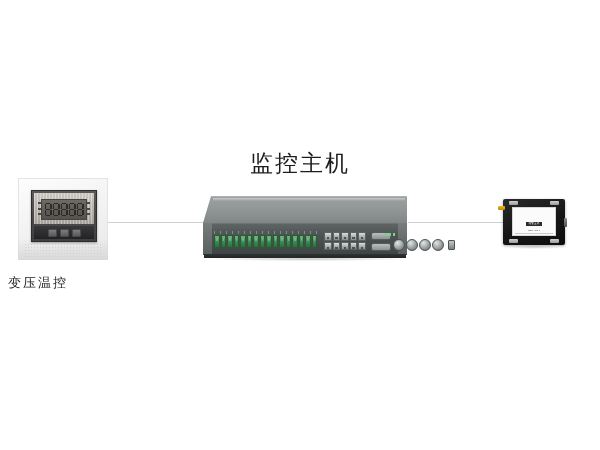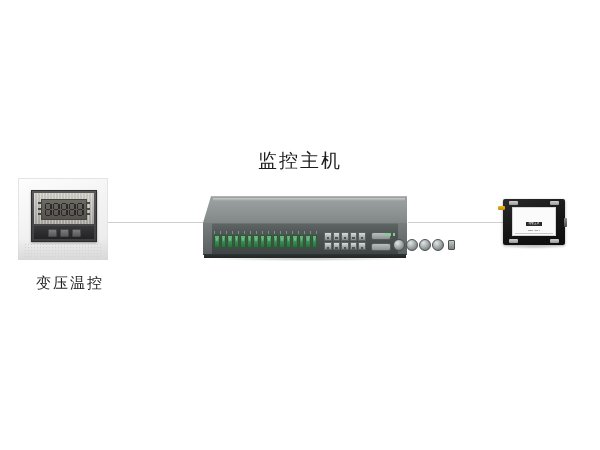--- a/index.html
+++ b/index.html
@@ -30,35 +30,34 @@
   #link-left  { left: 108px; top: 222px; width: 98px; }
   #link-right { left: 408px; top: 222px; width: 95px; }
 
   
   #center-title {
     position: absolute;
     left: 0;
     top: 148px;
     width: 600px;
     text-align: center;
-    font-size: 19px;
+    font-size: 23px;
     letter-spacing: 2px;
     color: #1d1d1d;
     font-family: "DejaVu Sans", "Liberation Sans", sans-serif;
     font-weight: 400;
   }
 
   
   .caption {
     position: absolute;
-    font-size: 15px;
+    font-size: 13px;
     letter-spacing: 2px;
     color: #1d1d1d;
     font-family: "DejaVu Sans", "Liberation Sans", sans-serif;
-    text-align: center;
   }
   #caption-left  { left: 8px;  top: 274px; width: 124px; }
   #caption-right { left: 486px; top: 274px; width: 110px; }
 
   
   #node-temp-controller {
     position: absolute;
     left: 18px;
     top: 178px;
     width: 90px;

